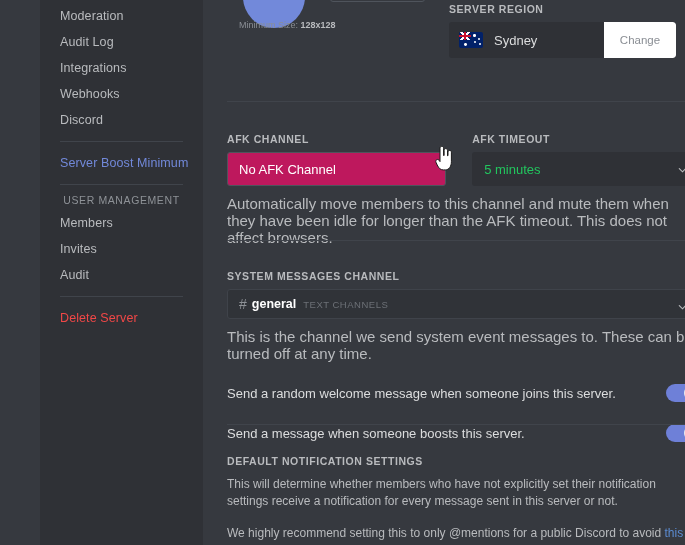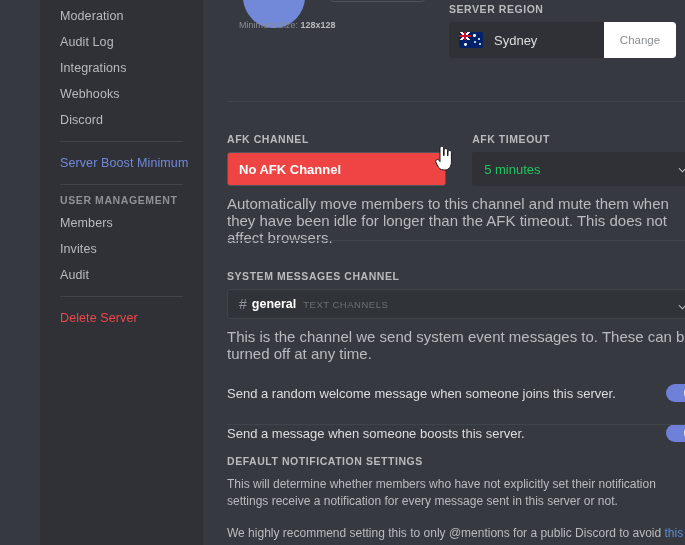--- a/index.html
+++ b/index.html
@@ -34,27 +34,28 @@
   }
   .nav-item.link { color: #7289da; }
   .nav-item.danger { color: #f04747; }
   .nav-divider {
     height: 1px;
     background: #40444b;
     margin: 9px 20px 9px 20px;
   }
   .nav-header {
     font-size: 10.5px;
-    font-weight: bold;
+    font-weight: normal;
     letter-spacing: .6px;
     color: #8e9297;
     padding: 0 20px;
     margin-bottom: 5px;
     text-transform: uppercase;
     user-select: none;
+    text-align: center;
   }
 
   
   #main {
     flex: 1 1 auto;
     position: relative;
     background: #36393f;
     height: 545px;
     overflow: hidden;
   }
@@ -163,23 +164,23 @@
     border-radius: 3px;
     display: flex; align-items: center;
     padding: 0 11px;
     font-size: 13px;
     color: #22c55e;
     cursor: pointer;
     position: relative;
     border: 1px solid transparent;
   }
   .select-box.active {
-    background: #ef4444;
+    background: #be185d;
     border: 1px solid #4f545c;
-    font-weight: bold;
+    font-weight: normal;
     color: #fff;
   }
   .chev {
     position: absolute; right: 11px; top: 50%;
     transform: translateY(-50%);
     width: 11px; height: 11px;
   }
   .help-text {
     font-size: 15px;
     color: #b9bbbe;

